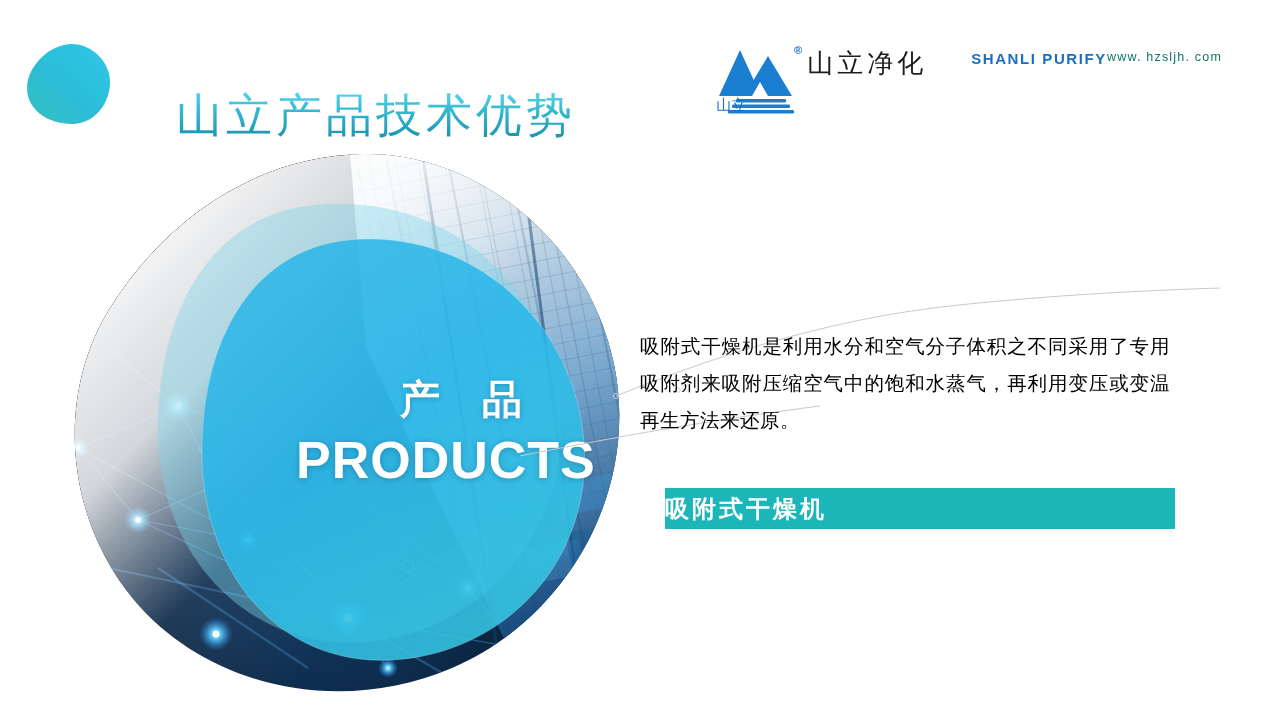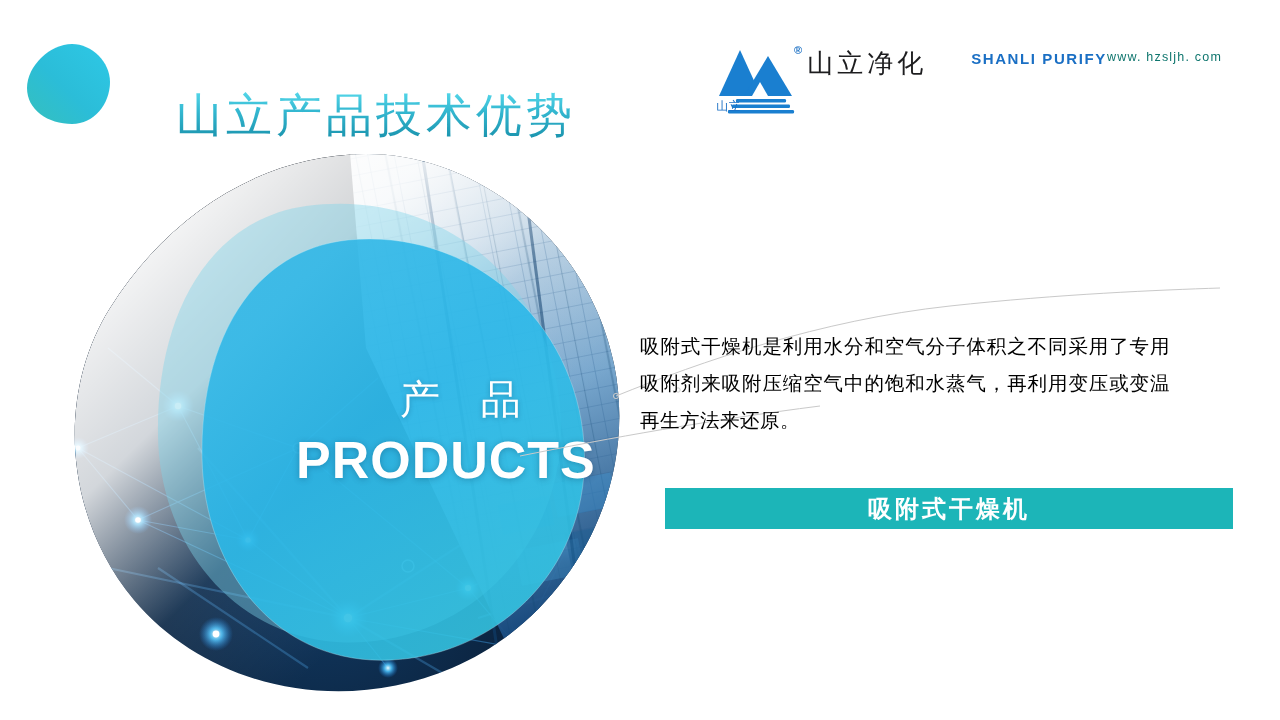--- a/index.html
+++ b/index.html
@@ -26,21 +26,21 @@
     white-space:nowrap;line-height:1.05;margin-left:48px;
   }
 
   
   .logo{position:absolute;right:58px;top:42px;display:flex;align-items:flex-start;gap:9px;}
   .logo-mark{position:relative;width:82px;height:72px;}
   .logo-reg{
     position:absolute;right:-4px;top:2px;font-size:11px;color:#1a6fc4;font-weight:600;
   }
   .logo-shanli{
-    position:absolute;left:0;bottom:-1px;font-size:12px;color:#1a6fc4;
+    position:absolute;left:0;bottom:-1px;font-size:15px;color:#1a6fc4;
     font-family:"DejaVu Sans","Liberation Sans",sans-serif;letter-spacing:0px;
   }
   .logo-text{display:flex;flex-direction:row;justify-content:flex-start;padding-top:8px;}
   .logo-cn{
     font-size:26px;color:#1d1d1f;letter-spacing:4px;line-height:1.05;
     font-family:"DejaVu Sans","Liberation Sans",sans-serif;font-weight:500;
   }
   .logo-en{
     font-size:15px;color:#1a6fc4;letter-spacing:1.6px;line-height:1.15;font-weight:600;
     font-family:"Liberation Sans",sans-serif;
@@ -54,21 +54,21 @@
   
   .hero{position:absolute;left:48px;top:148px;width:600px;height:552px;}
   .hero svg{display:block;width:100%;height:100%;}
 
   .hero-label{
     position:absolute;left:0;top:0;width:600px;height:552px;
     pointer-events:none;
   }
   .label-cn{
     position:absolute;left:352px;top:224px;
-    font-size:40px;font-weight:400;color:#ffffff;letter-spacing:14px;
+    font-size:40px;font-weight:700;color:#ffffff;letter-spacing:14px;
     font-family:"DejaVu Sans","Liberation Sans",sans-serif;
     text-shadow:0 1px 5px rgba(8,48,80,.30);
   }
   .label-en{
     position:absolute;left:224px;top:282px;
     font-size:52px;font-weight:700;color:#ffffff;letter-spacing:1px;
     font-family:"Liberation Sans",sans-serif;
     text-shadow:0 1px 6px rgba(8,48,80,.30);
     margin-left:24px;
   }
@@ -79,22 +79,22 @@
   
   .body-copy{
     position:absolute;left:640px;top:308px;width:530px;
     font-size:19.5px;line-height:37px;color:#000000;
     font-family:"DejaVu Sans","Liberation Sans",sans-serif;
     letter-spacing:.5px;text-align:justify;
   }
 
   
   .banner{
-    position:absolute;left:665px;top:488px;width:568px;height:41px;
-    background:#1cb5b8;display:flex;align-items:center;justify-content:center;
+    position:absolute;left:665px;top:488px;width:510px;height:41px;
+    background:#1cb5b8;display:flex;align-items:center;
   }
   .banner-text{
     font-size:24px;font-weight:700;color:#ffffff;letter-spacing:3px;
     font-family:"DejaVu Sans","Liberation Sans",sans-serif;
   }
 </style>
 </head>
 <body>
 
 <div class="slide">

